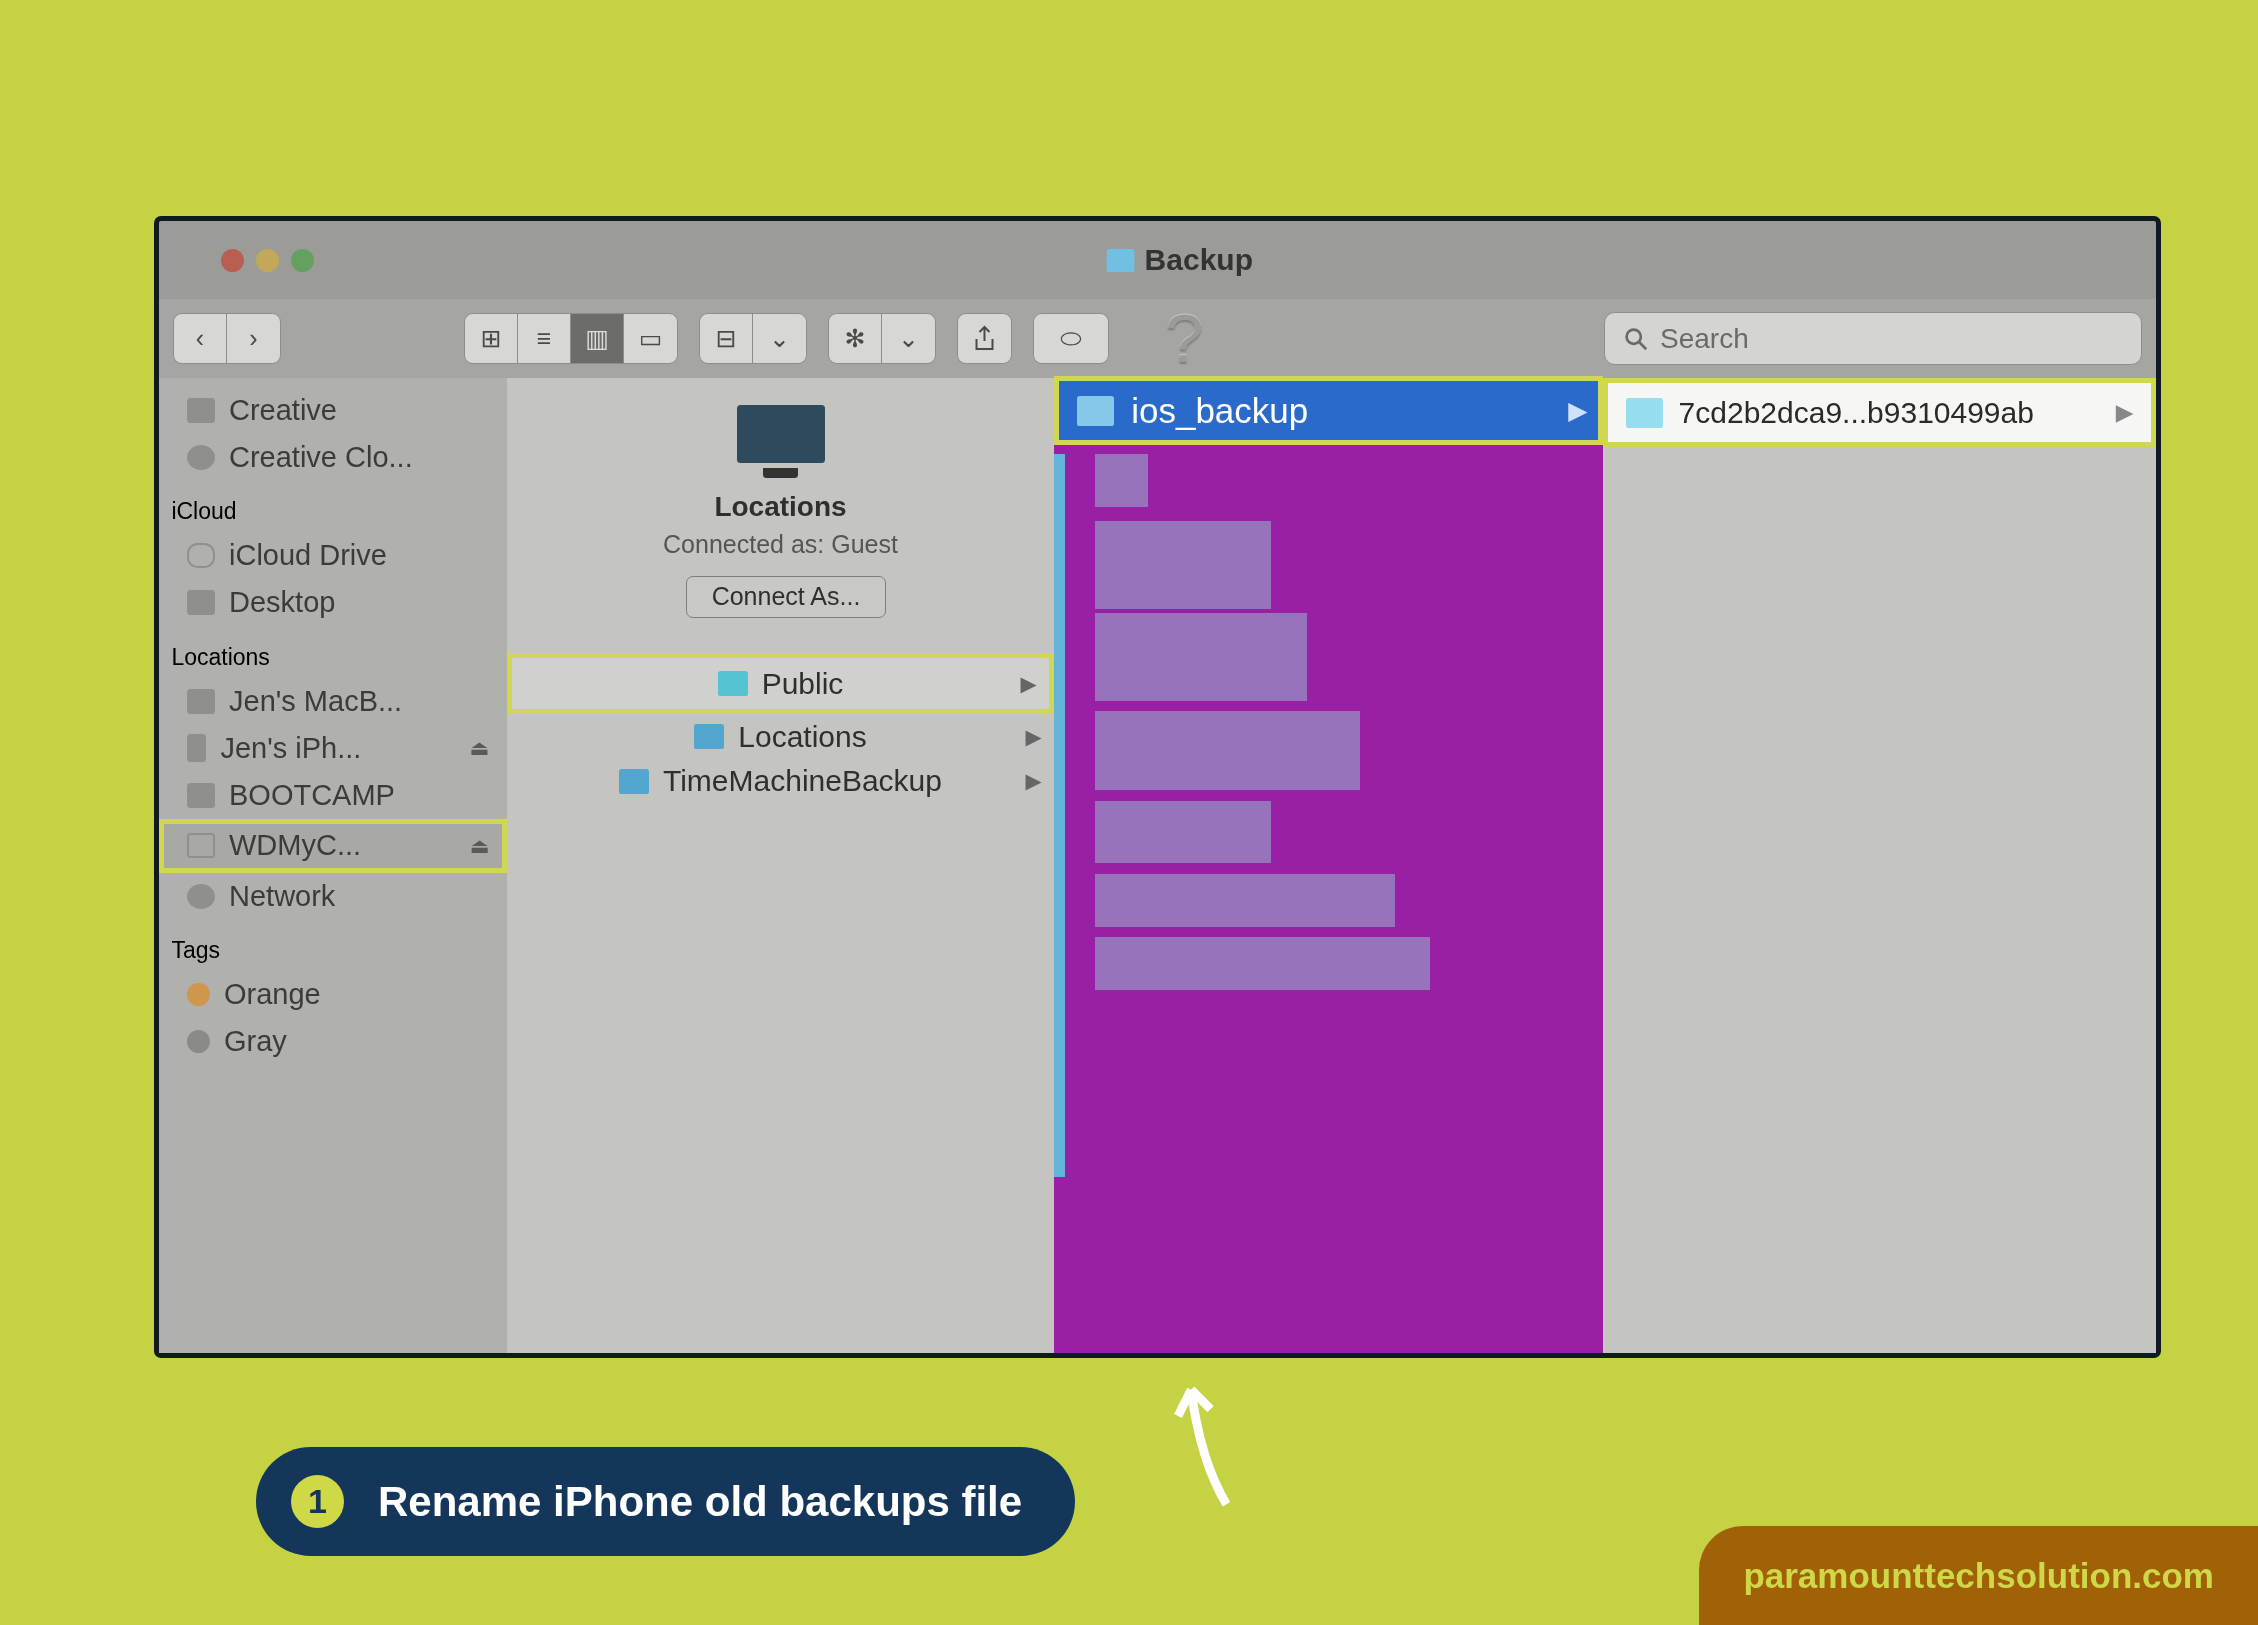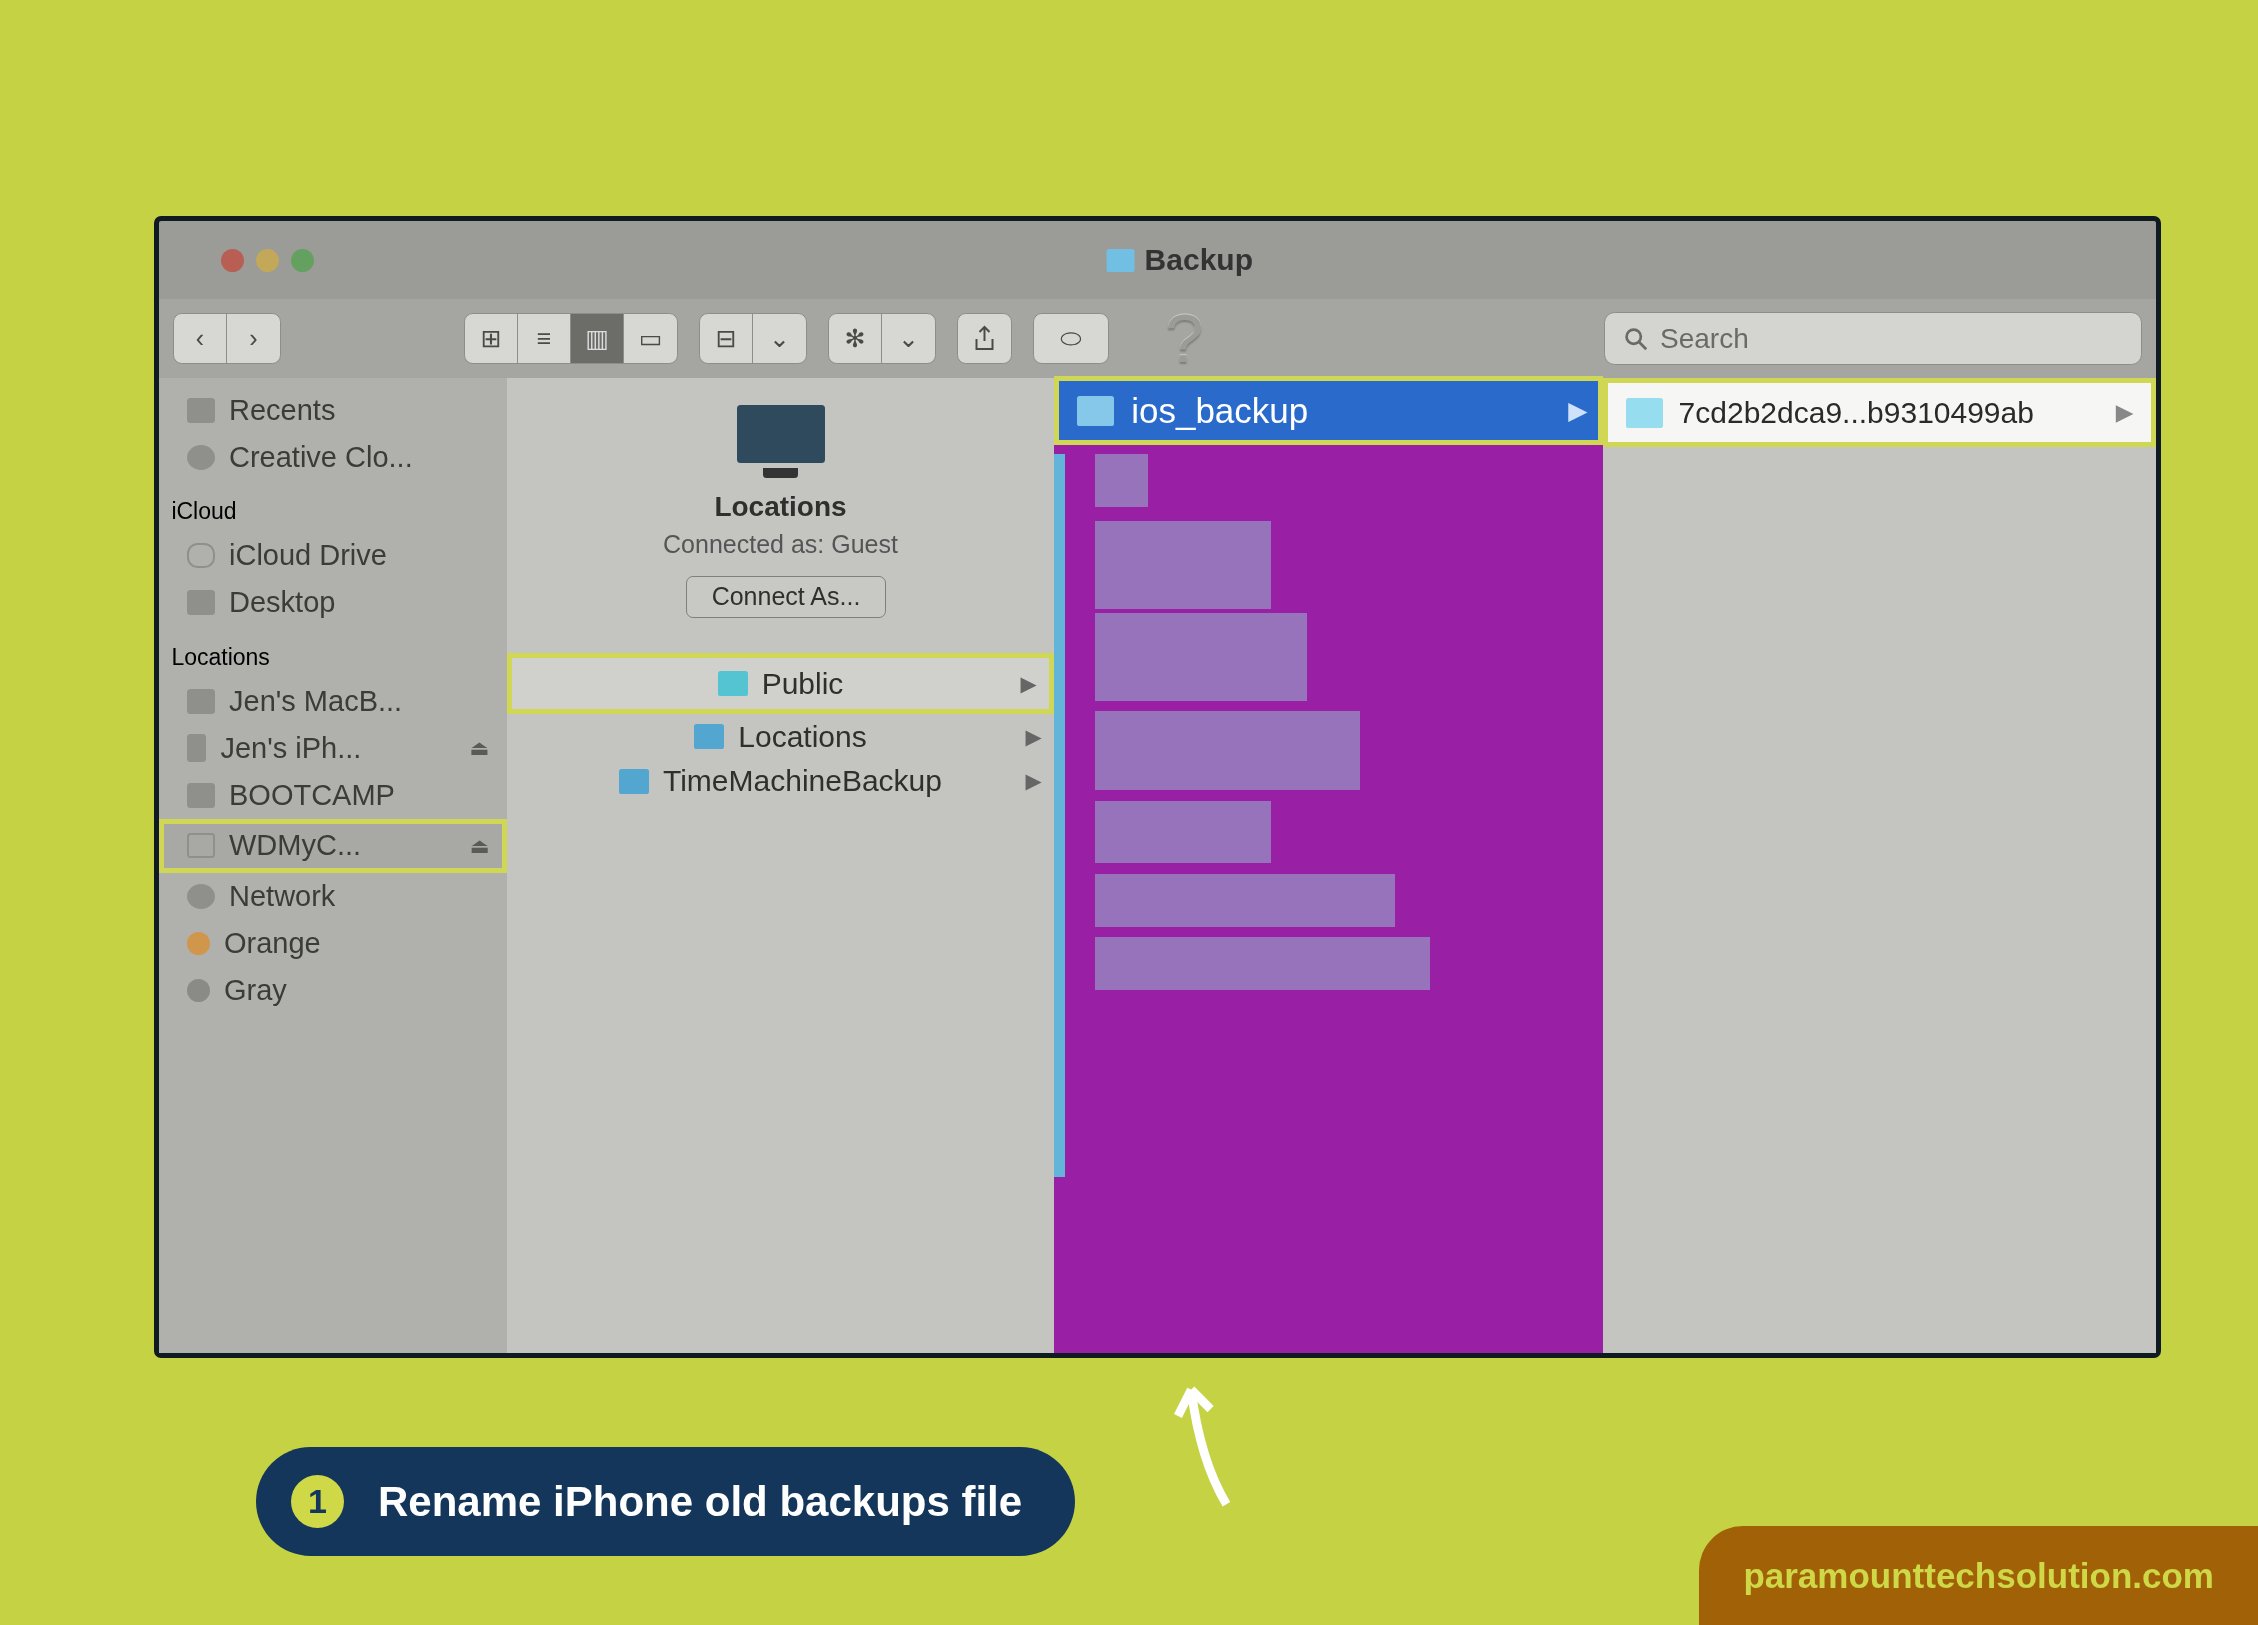--- a/index.html
+++ b/index.html
@@ -142,21 +142,21 @@
           <line x1="18" y1="18" x2="26" y2="26"></line>
         </svg>
       <span>Search</span>
     </div>
   </div>
 
   <div class="body">
     <div class="sidebar">
       <div class="sbitem">
           <div class="ico"></div>
-          <span>Recents</span>
+          <span>Creative</span>
         </div>
       <div class="sbitem">
           <div class="ico" style="border-radius:50%"></div>
           <span>Creative Clo...</span>
         </div>
 
       <div class="sbsect">iCloud</div>
       <div class="sbitem">
           <div class="ico" style="background:none;border:2.6px solid #8f8f8c;border-radius:10.6px"></div>
           <span>iCloud Drive</span>
@@ -183,20 +183,21 @@
       <div class="sbitem sel sb-hl">
           <div class="ico" style="background:none;border:2.6px solid #8f8f8c"></div>
           <span>WDMyC...</span>
           <span class="eject">⏏</span>
         </div>
       <div class="sbitem">
           <div class="ico" style="border-radius:50%"></div>
           <span>Network</span>
         </div>
 
+      <div class="sbsect">Tags</div>
       <div class="sbitem">
           <div class="dot" style="background:#d69542"></div>
           <span>Orange</span>
         </div>
       <div class="sbitem">
           <div class="dot" style="background:#8a8a87"></div>
           <span>Gray</span>
         </div>
     </div>
 

